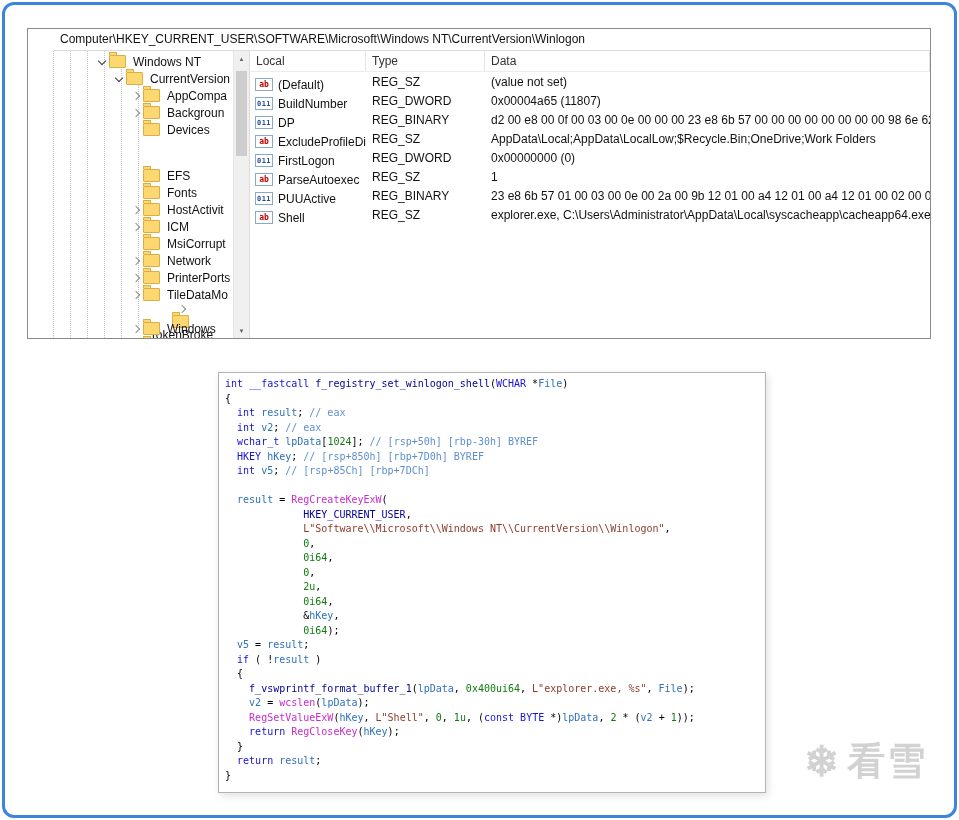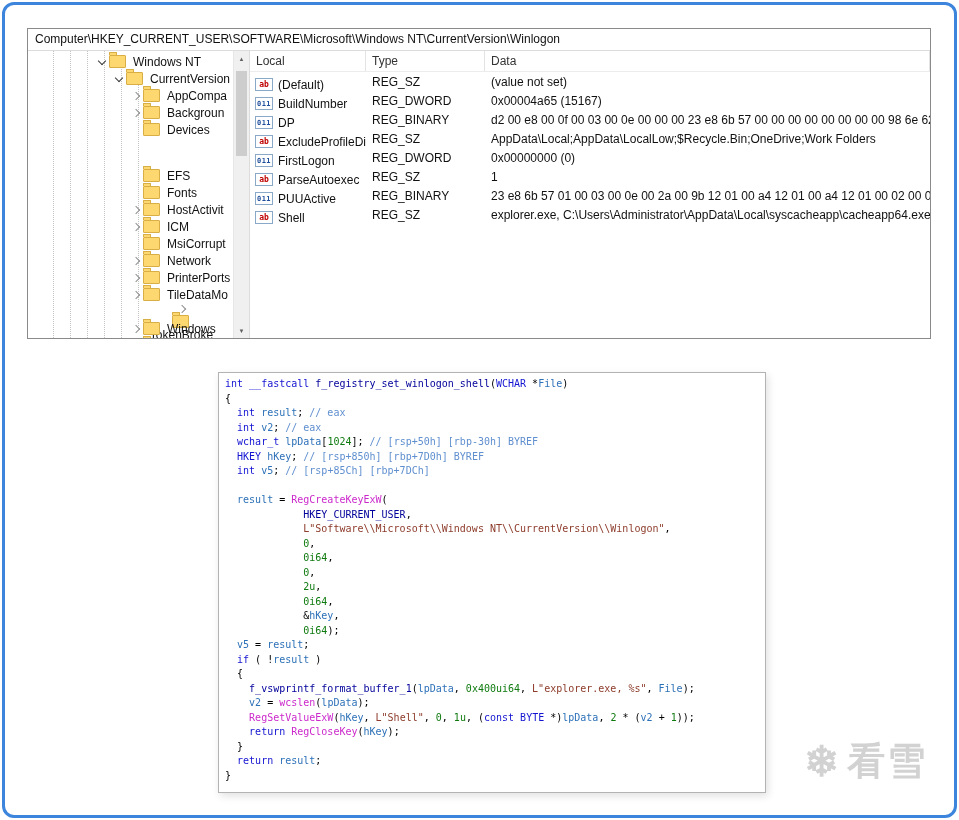--- a/index.html
+++ b/index.html
@@ -5,21 +5,21 @@
   html,body{margin:0;padding:0;background:#ffffff;}
   .canvas{position:relative;width:959px;height:820px;background:#ffffff;overflow:hidden;
           font-family:"Liberation Sans",sans-serif;font-size:12px;color:#111;}
   
   .frame{position:absolute;inset:2px;border:3px solid var(--frame,#3d85dc);border-radius:12px;pointer-events:none;}
 
   
   .regedit{position:absolute;left:27px;top:28px;width:904px;height:311px;background:#fff;
            border:1px solid #8a8a8a;display:flex;flex-direction:column;box-sizing:border-box;}
   .addr{height:21px;line-height:21px;padding:0 7px;border-bottom:1px solid #dcdcdc;
-        white-space:nowrap;overflow:hidden;background:#fff;}
+        white-space:nowrap;overflow:hidden;background:#fff;margin-left:25px;}
   .reg-body{flex:1;display:flex;overflow:hidden;}
 
   .tree-pane{width:205px;position:relative;overflow:hidden;padding-top:2px;box-sizing:border-box;flex:none;}
   .guide{position:absolute;top:0;bottom:0;width:0;border-left:1px dotted #c3c3c3;}
   .g1{left:25px}.g2{left:42px}.g3{left:59px}.g4{left:76px}.g5{left:93px;top:10px}
   .g6{left:110px;top:28px;bottom:12px}
   .tree-item{display:flex;align-items:center;height:17px;white-space:nowrap;position:relative;}
   .chev{width:12px;height:12px;flex:none;position:relative;}
   .chev.collapsed::before{content:'';position:absolute;left:3px;top:3px;width:5px;height:5px;
       border-top:1px solid #8f8f8f;border-right:1px solid #8f8f8f;transform:rotate(45deg);}
@@ -197,21 +197,21 @@
               </div>
               <div class="cell col-type">REG_SZ</div>
               <div class="cell col-data">(value not set)</div>
             </div>
             <div class="list-row">
               <div class="cell col-name">
                 <span class="vicon ic-binary">011</span>
                 <span>BuildNumber</span>
               </div>
               <div class="cell col-type">REG_DWORD</div>
-              <div class="cell col-data">0x00004a65 (15167)</div>
+              <div class="cell col-data">0x00004a65 (11807)</div>
             </div>
             <div class="list-row">
               <div class="cell col-name">
                 <span class="vicon ic-binary">011</span>
                 <span>DP</span>
               </div>
               <div class="cell col-type">REG_BINARY</div>
               <div class="cell col-data">d2 00 e8 00 0f 00 03 00 0e 00 00 00 23 e8 6b 57 00 00 00 00 00 00 00 00 98 6e 62 c9 bf 7</div>
             </div>
             <div class="list-row">

